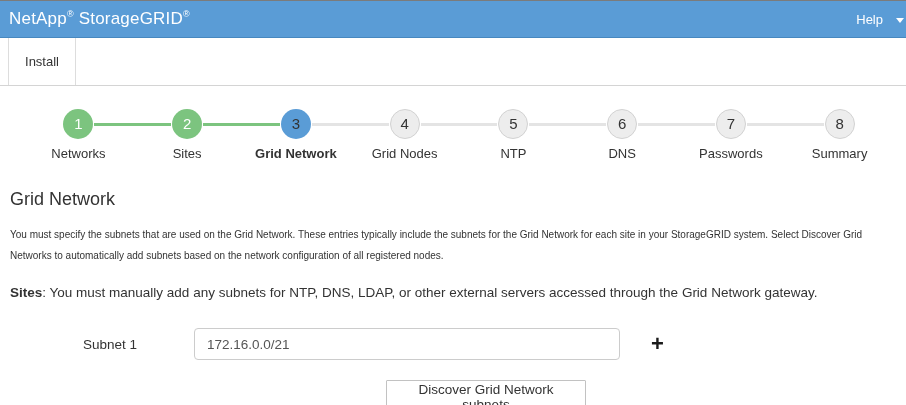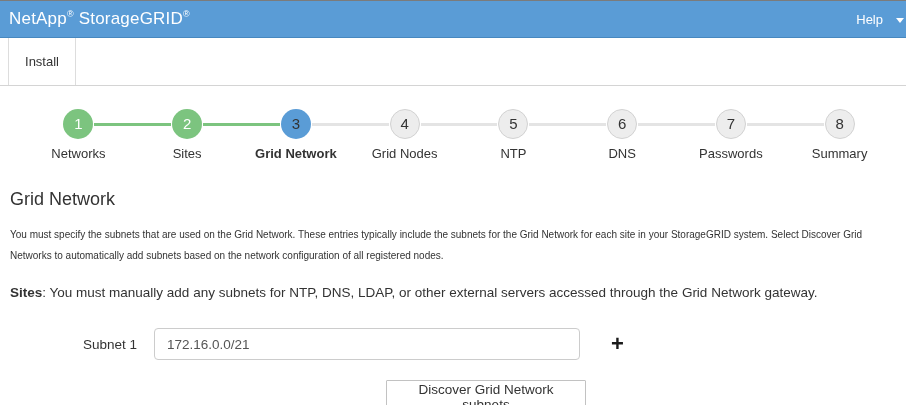--- a/index.html
+++ b/index.html
@@ -60,21 +60,21 @@
   .main { padding:0 10px; }
   .page-title { margin:28px 0 0; font-size:18px; font-weight:normal; color:#333; }
   .desc { margin:14px 0 0; font-size:10px; line-height:21px; max-width:893px; color:#333; }
   .note { margin:16px 0 0; font-size:13.5px; line-height:21px; color:#333; }
 
   .form-row { margin-top:25px; display:flex; align-items:center; }
   .subnet-label { width:127px; text-align:right; margin-right:17px; font-size:13.5px; color:#333; }
   .subnet-input {
     width:426px; height:32px; border:1px solid #ccc; border-radius:4px;
     padding:0 12px; font-size:13.5px; color:#555;
-    font-family:"Liberation Sans","DejaVu Sans",sans-serif; outline:none;
+    font-family:"Liberation Sans","DejaVu Sans",sans-serif; outline:none;margin-left:40px;
   }
   .plus-btn {
     margin-left:31px; font-size:22px; font-weight:bold; color:#1a1a1a;
     line-height:1; cursor:pointer; user-select:none;
   }
   .discover-btn {
     display:block; margin:20px 0 0 376px; width:200px; height:34px;
     background:#fff; border:1px solid #c2c2c2; border-radius:1px;
     font-size:13.5px; color:#333; cursor:pointer;
     font-family:"Liberation Sans","DejaVu Sans",sans-serif;

